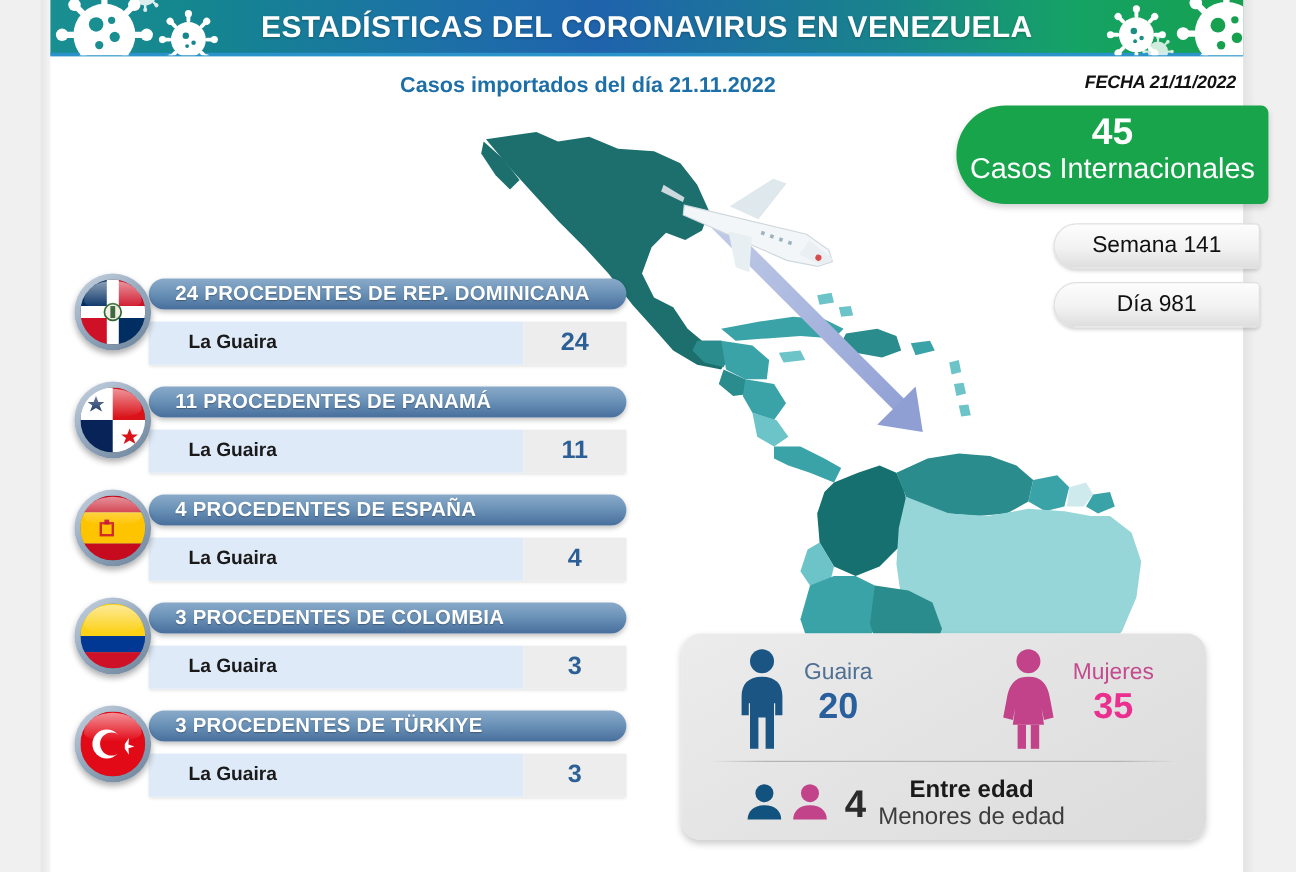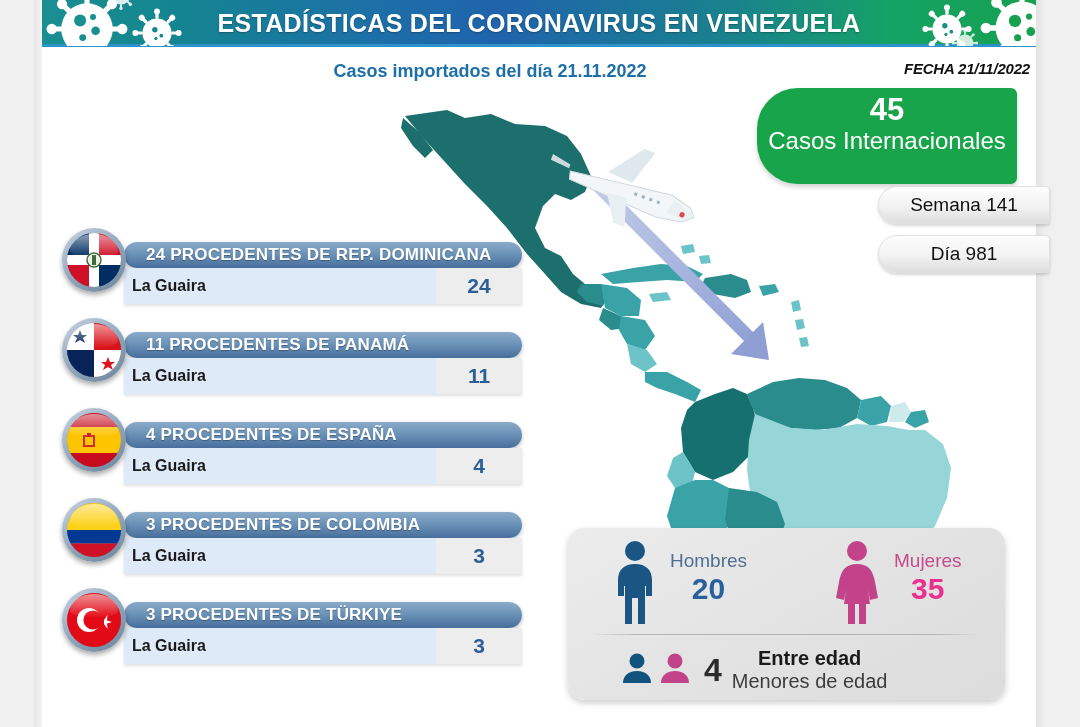--- a/index.html
+++ b/index.html
@@ -52,21 +52,21 @@
   }
   .fecha{
     position:absolute;left:855px;top:56px;width:175px;height:24px;
     display:flex;align-items:center;justify-content:flex-end;
     color:#111;font-size:15px;font-weight:bold;font-style:italic;
     letter-spacing:-.2px;
   }
 
   
   .green-pill{
-    position:absolute;left:757px;top:88px;width:260px;height:96px;
+    position:absolute;left:797px;top:88px;width:260px;height:82px;
     background:#18a44a;
     border-radius:41px 6px 6px 41px;
     box-shadow:0 3px 5px rgba(0,0,0,.18);
     color:#ffffff;text-align:center;
     padding-top:4px;box-sizing:border-box;
     overflow:hidden;
   }
   .green-pill .num{font-size:31px;font-weight:bold;line-height:36px;}
   .green-pill .cap{font-size:24px;line-height:26px;}
 
@@ -106,38 +106,38 @@
     position:absolute;left:0;top:0;width:64px;height:64px;border-radius:50%;
     background:linear-gradient(145deg,#c8d4e2 0%,#93a8bd 50%,#6d8399 100%);
   }
   .flag .gloss{
     position:absolute;left:8px;top:6px;width:48px;height:24px;
     border-radius:50% 50% 50% 50%/70% 70% 30% 30%;
     background:linear-gradient(180deg,rgba(255,255,255,.55),rgba(255,255,255,0));
     pointer-events:none;z-index:3;
   }
   .bar{
-    position:absolute;left:62px;top:16px;height:26px;
+    position:absolute;left:62px;top:6px;height:26px;
     background:linear-gradient(180deg,#8aaac9 0%,#6f96ba 40%,#486f9c 100%);
     border-radius:19px;
     box-shadow:0 2px 4px rgba(0,0,0,.25);
     display:flex;align-items:center;
     padding-left:22px;box-sizing:border-box;
     color:#ffffff;font-size:17px;font-weight:bold;letter-spacing:.2px;
     text-shadow:0 1px 1px rgba(0,0,0,.3);
     overflow:hidden;
   }
   .detail{
     position:absolute;left:62px;top:42px;height:36px;width:398px;
     display:flex;align-items:stretch;
     box-shadow:0 2px 3px rgba(0,0,0,.12);
   }
   .detail .city{
     flex:1;background:#dfeaf8;
-    display:flex;align-items:center;padding-left:8px;
+    display:flex;align-items:center;padding-left:33px;
     font-size:16px;font-weight:bold;color:#1a1a1a;
   }
   .detail .cnt{
     width:86px;background:#ededed;
     display:flex;align-items:center;justify-content:center;
     font-size:21px;font-weight:bold;color:#2b5f96;
   }
 
   
   .gender{
@@ -580,21 +580,21 @@
   <div class="gender">
     <div class="g-top">
       <div class="g-block" id="g-men">
         <span>
           <svg width="46" height="86" viewBox="0 0 46 86">
             <circle cx="23" cy="11" r="10" fill="#1a5583"></circle>
             <path d="M23 24 C12 24 6 30 6 40 L6 56 L12 56 L12 46 L13 46 L13 84 L20 84 L20 58 L26 58 L26 84 L33 84 L33 46 L34 46 L34 56 L40 56 L40 40 C40 30 34 24 23 24 Z" fill="#1a5583"></path>
           </svg>
         </span>
         <span class="g-text">
-          <span class="g-label">Hombres</span>
+          <span class="g-label">Guaira</span>
           <div class="g-num">20</div>
         </span>
       </div>
 
       <div class="g-block" id="g-women">
         <span>
           <svg width="50" height="86" viewBox="0 0 50 86">
             <circle cx="25" cy="11" r="10" fill="#c2438a"></circle>
             <path d="M25 24 C14 24 9 30 7 42 L4 58 L12 60 L14 50 L12 64 L38 64 L36 50 L38 60 L46 58 L43 42 C41 30 36 24 25 24 Z" fill="#c2438a"></path>
             <rect x="16" y="64" width="7" height="20" fill="#c2438a"></rect>

